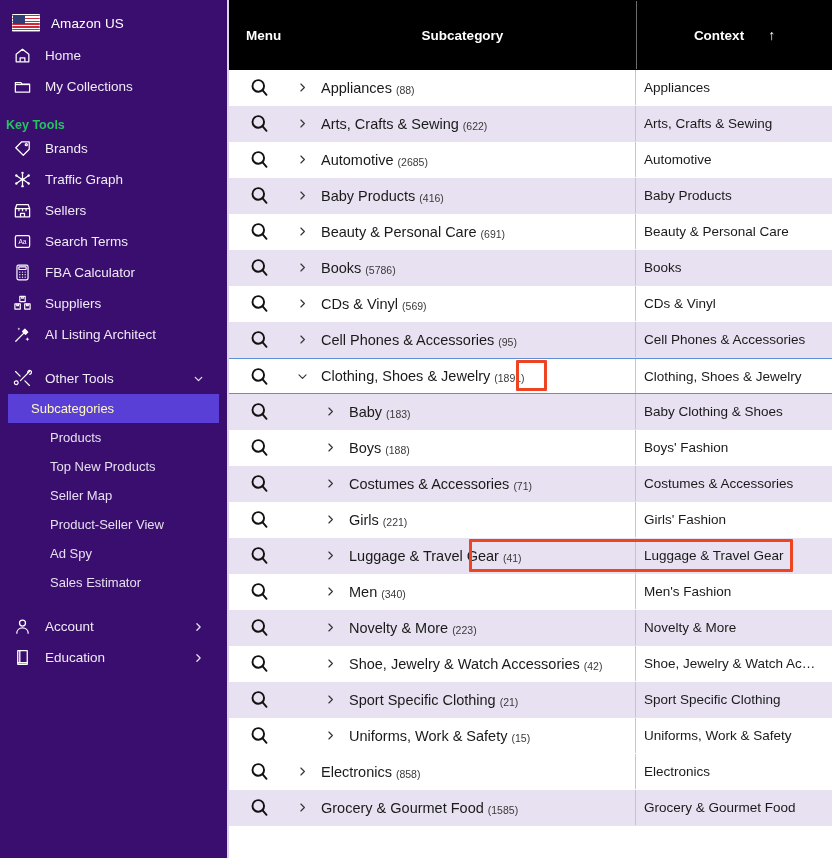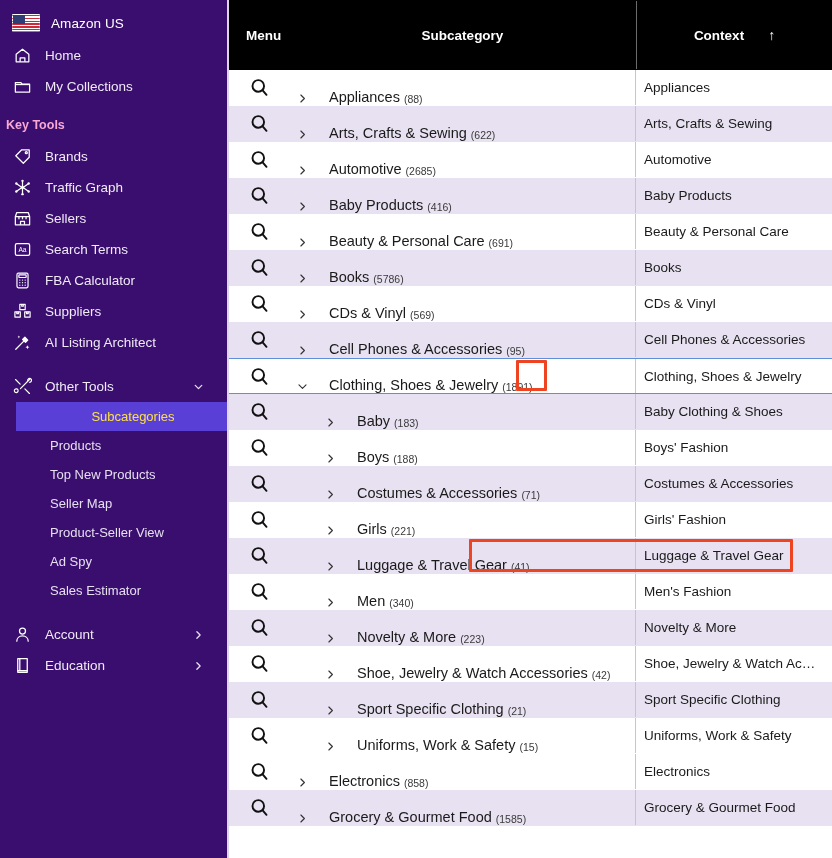--- a/index.html
+++ b/index.html
@@ -47,33 +47,33 @@
   .sb-brand-label { font-size: 13.5px; letter-spacing: .1px; }
 
   .sb-item {
     display: flex; align-items: center; gap: 12px;
     height: 31px; padding-left: 12px; cursor: pointer;
     color: #efeaf6; font-size: 13.5px;
   }
   .sb-item .ico { width: 21px; height: 21px; flex: 0 0 21px; display:flex; align-items:center; justify-content:center; }
   .sb-item .ico svg { width: 19px; height: 19px; display:block; }
   .sb-section-title {
-    font-size: 12.5px; font-weight: bold; color: #f9a8d4;
-    padding-left: 6px; margin-top: 16px; margin-bottom: 9px;
+    font-size: 12.5px; font-weight: bold; color: #22c55e;
+    padding-left: 6px; margin-top: 16px; margin-bottom: 1px;
   }
   .sb-gap { height: 13px; }
 
   .sb-sub {
     display:flex; align-items:center;
     height: 29px; font-size: 13px; color: #e6dff0;
     padding-left: 50px; cursor: pointer;
   }
   .sb-sub.active {
-    background: #5a3fd6; color:#fde047;
-    margin-left: 16px; padding-left: 23px; width: 211px; justify-content: center;
+    background: #5a3fd6; color:#fef9c3;
+    margin-left: 8px; padding-left: 23px; width: 211px;
   }
   .sb-item.has-caret { justify-content: flex-start; position: relative; padding-right: 10px; }
   .sb-caret { position: absolute; right: 22px; top: 50%; transform: translateY(-50%); }
   .sb-caret svg { width: 13px; height: 13px; display:block; }
 
   
   .table-wrap { flex: 1 1 auto; height: 858px; position: relative; overflow: hidden; background:#fff; }
 
   .thead {
     display: flex; height: 70px; background: #000000; color: #ffffff;
@@ -93,21 +93,21 @@
     border-bottom: 1px solid transparent; position: relative;
   }
   .row.odd  { background: #ffffff; }
   .row.even { background: #e8e1f1; }
   .row.expanded { background:#ffffff; border-top:1px solid #5f8fd6; border-bottom:1px solid #5f8fd6; }
 
   .c-menu { width: 60px; flex: 0 0 60px; display:flex; align-items:center; justify-content:center; }
   .c-menu svg { width: 21px; height: 21px; display:block; }
 
   .c-sub {
-    flex: 1 1 auto; display: flex; align-items: flex-end; gap: 8px;
+    flex: 1 1 auto; display: flex; align-items: center; gap: 0px;
     border-right: 1px solid #c9c2d6; padding-right: 6px; min-width:0;
   }
   .chev-box {
     width: 26px; flex: 0 0 26px; display:flex; align-items:center; justify-content:center;
     cursor: pointer;
   }
   .chev-box svg { width: 13px; height: 13px; display:block; }
   .row.indent .chev-box { margin-left: 28px; }
 
   .sub-label {

